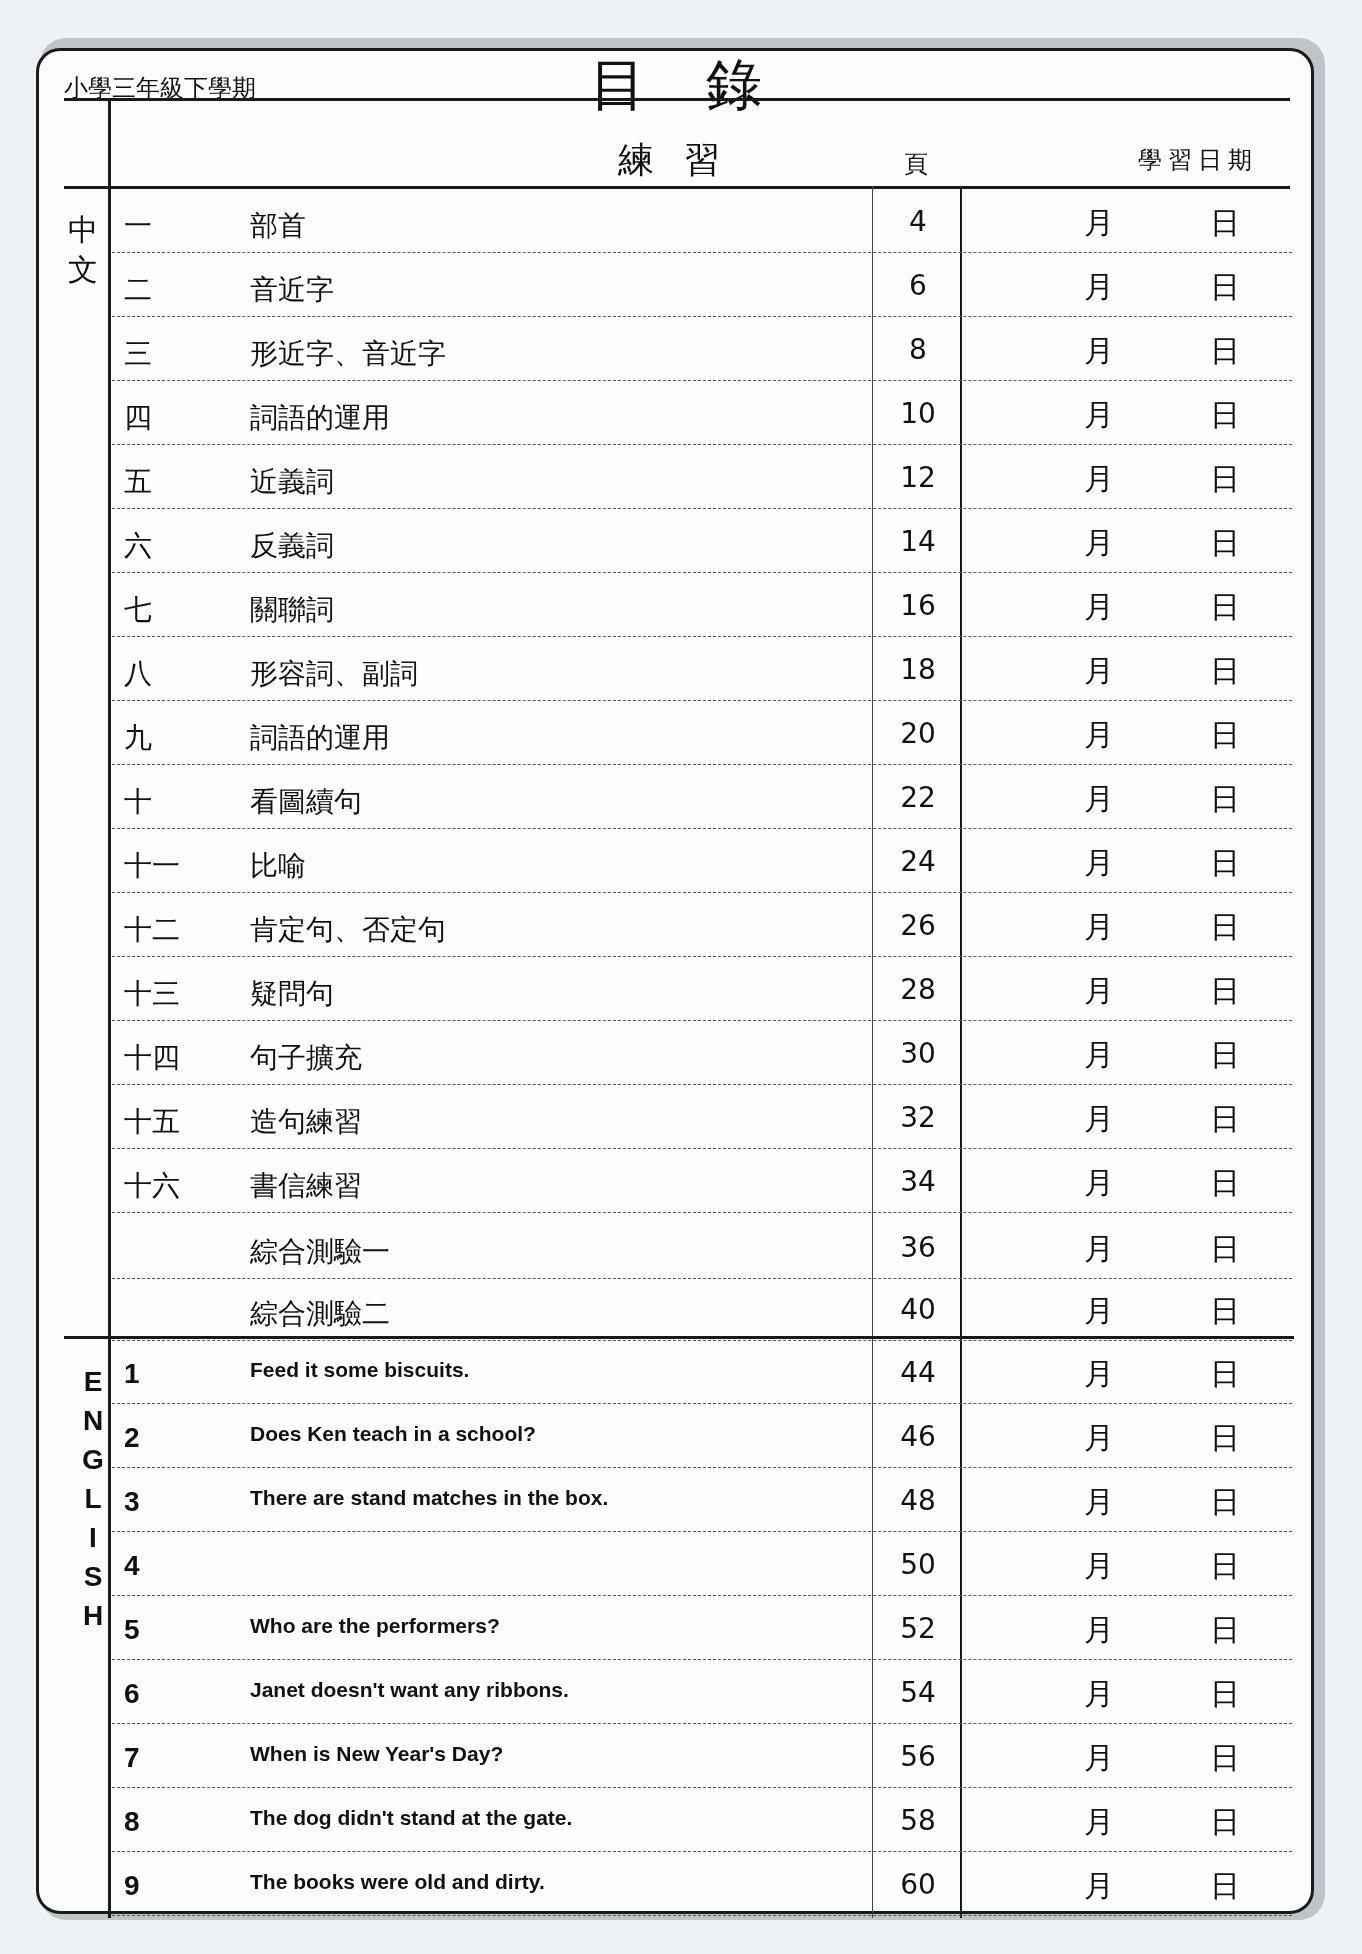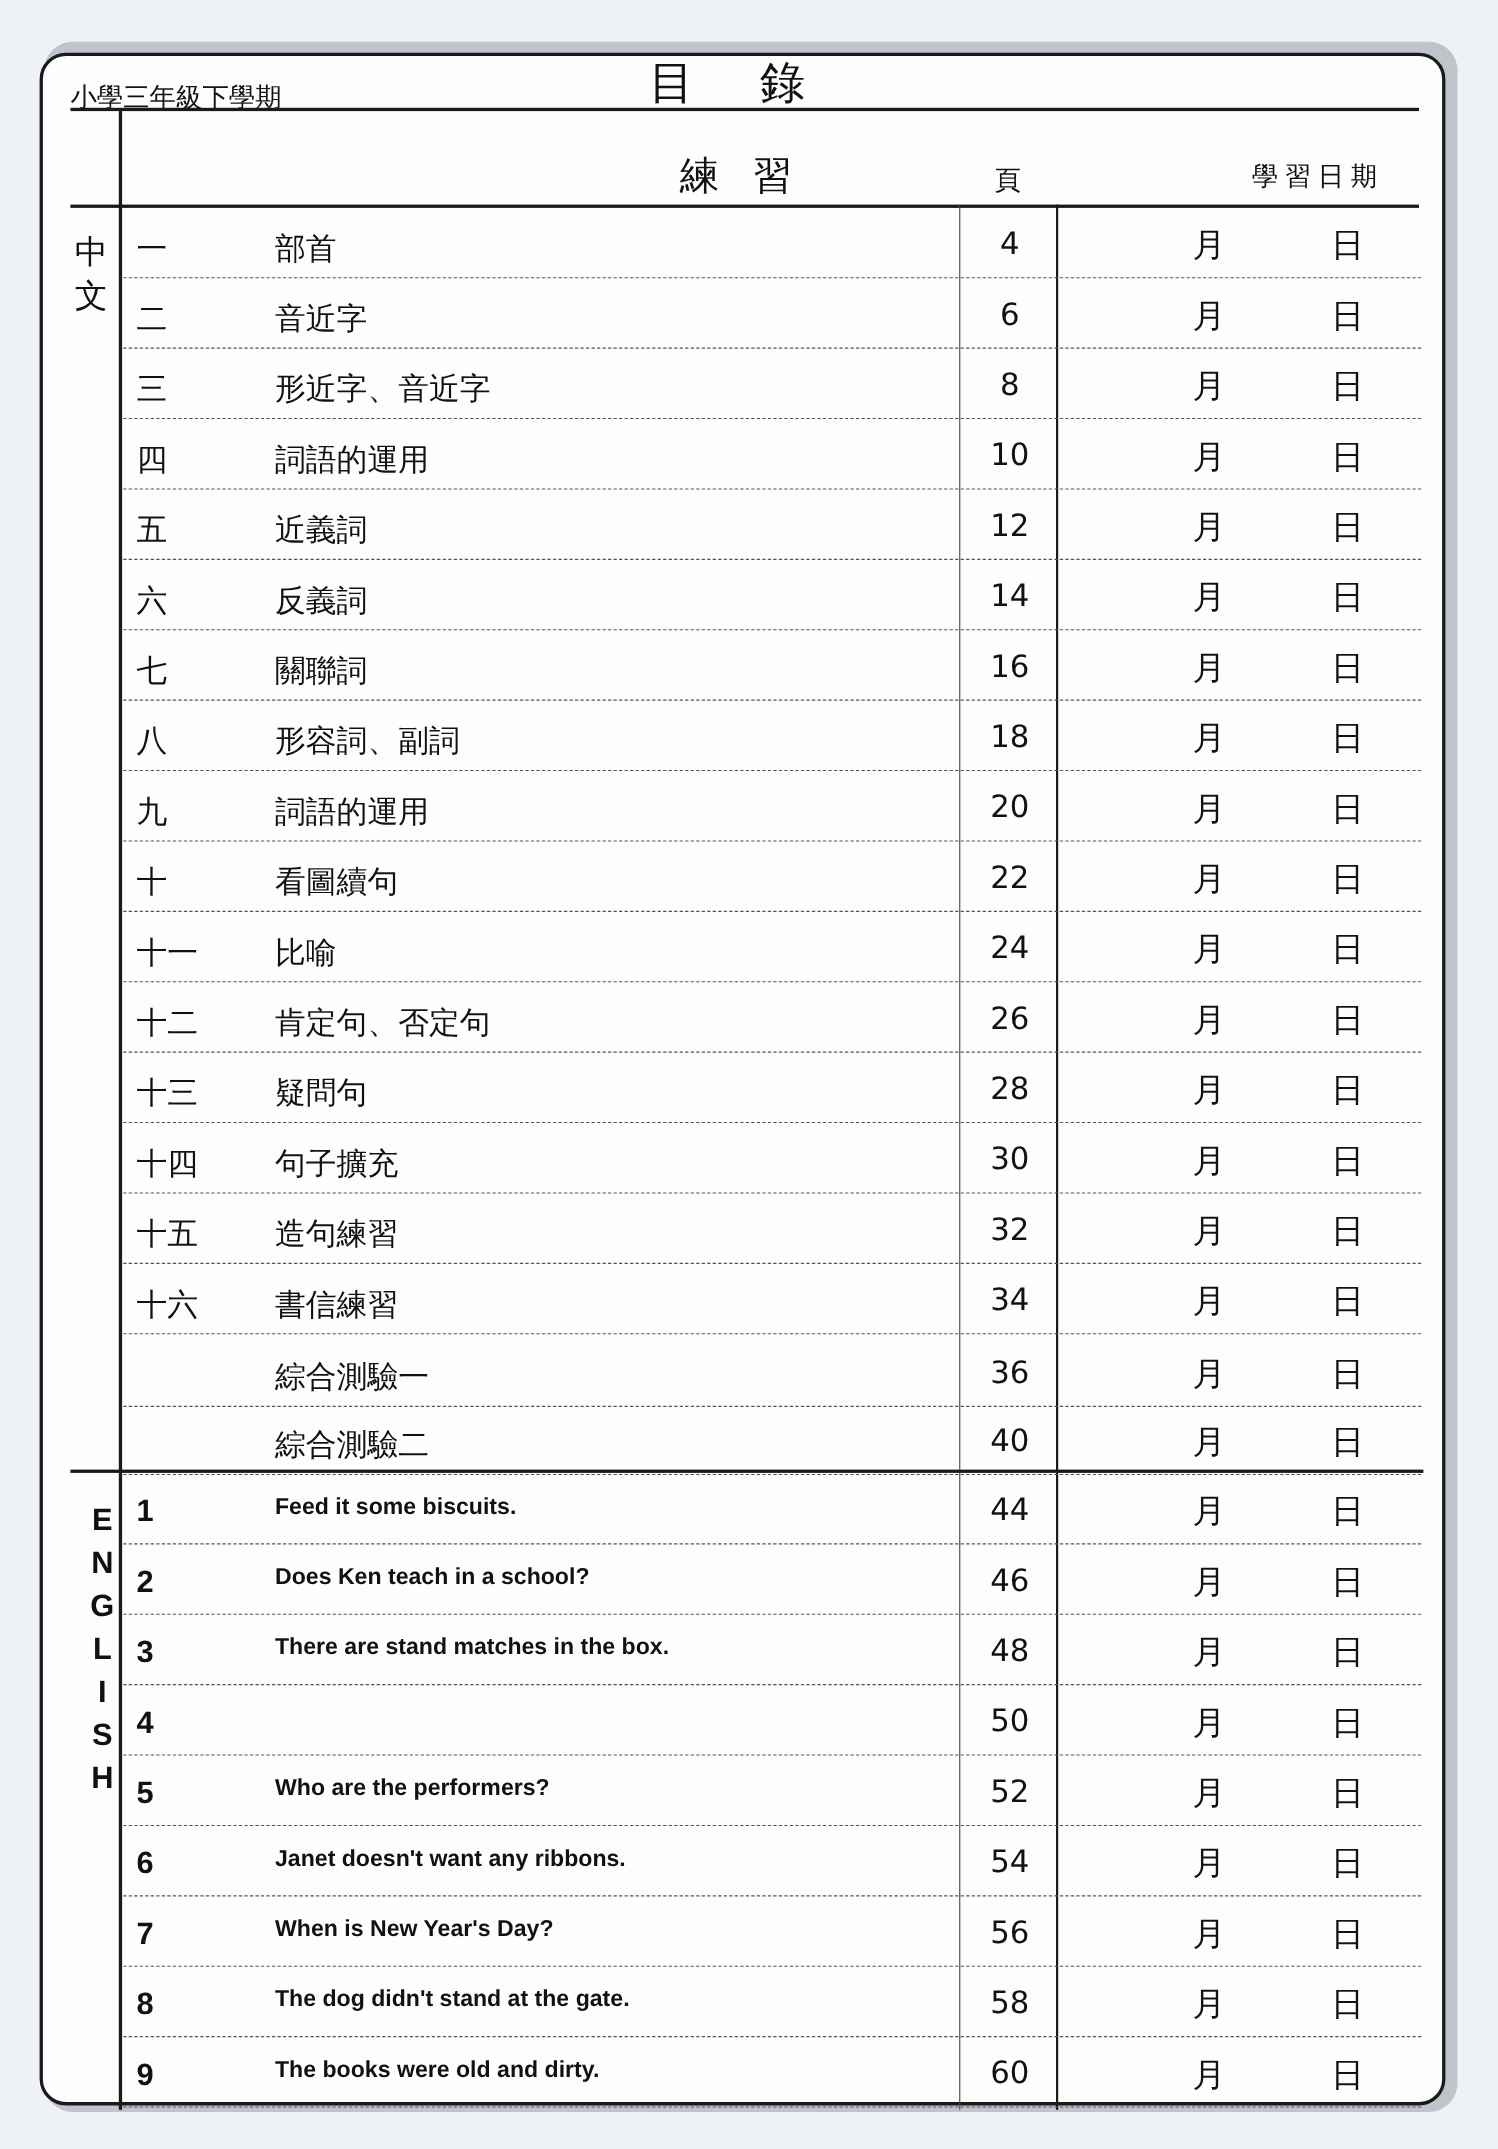--- a/index.html
+++ b/index.html
@@ -3,21 +3,21 @@
 <meta charset="utf-8">
 <style>
   html,body{margin:0;padding:0;}
   body{width:1362px;height:1954px;background:#eef1f5;position:relative;overflow:hidden;
        font-family:"DejaVu Sans","Liberation Sans",sans-serif;color:#111;}
   .shadow{position:absolute;left:40px;top:38px;width:1285px;height:1882px;background:#bfc3ca;border-radius:26px;}
   .page{position:absolute;left:36px;top:48px;width:1278px;height:1866px;background:#fdfdfe;
         border:3px solid #1a1a1a;border-radius:24px;box-sizing:border-box;}
   .abs{position:absolute;}
   .subtitle{left:64px;top:72px;font-size:24px;font-family:Liberation Mono, monospace;}
-  .title{left:590px;top:48px;font-size:41px;letter-spacing:60px;}
+  .title{left:590px;top:48px;font-size:56px;letter-spacing:60px;}
   .rule{position:absolute;background:#1a1a1a;}
   .hdr{font-size:36px;letter-spacing:30px;}
   .small-hdr{font-size:24px;}
   .dates-hdr{font-size:24px;letter-spacing:6px;}
   .row{position:absolute;left:112px;width:1180px;height:64px;border-bottom:1px dashed #555;box-sizing:border-box;}
   .row .num{position:absolute;left:12px;top:18px;font-size:28px;}
   .row .lbl{position:absolute;left:138px;top:18px;font-size:28px;}
   .row .pg{position:absolute;left:762px;width:88px;text-align:center;top:16px;font-size:28px;}
   .row .mo{position:absolute;left:972px;top:14px;font-size:30px;}
   .row .dy{position:absolute;left:1098px;top:14px;font-size:30px;}

